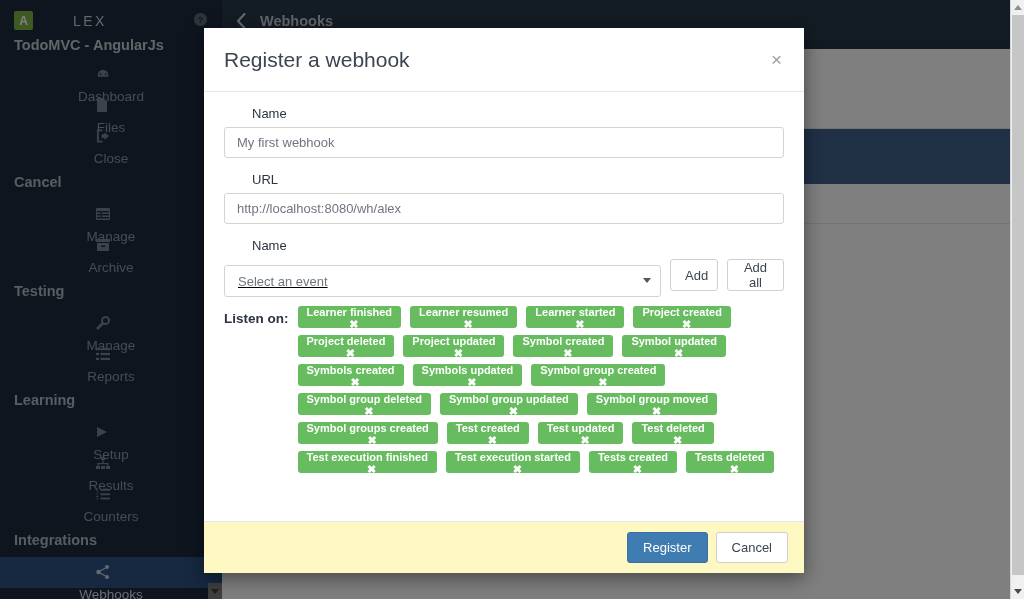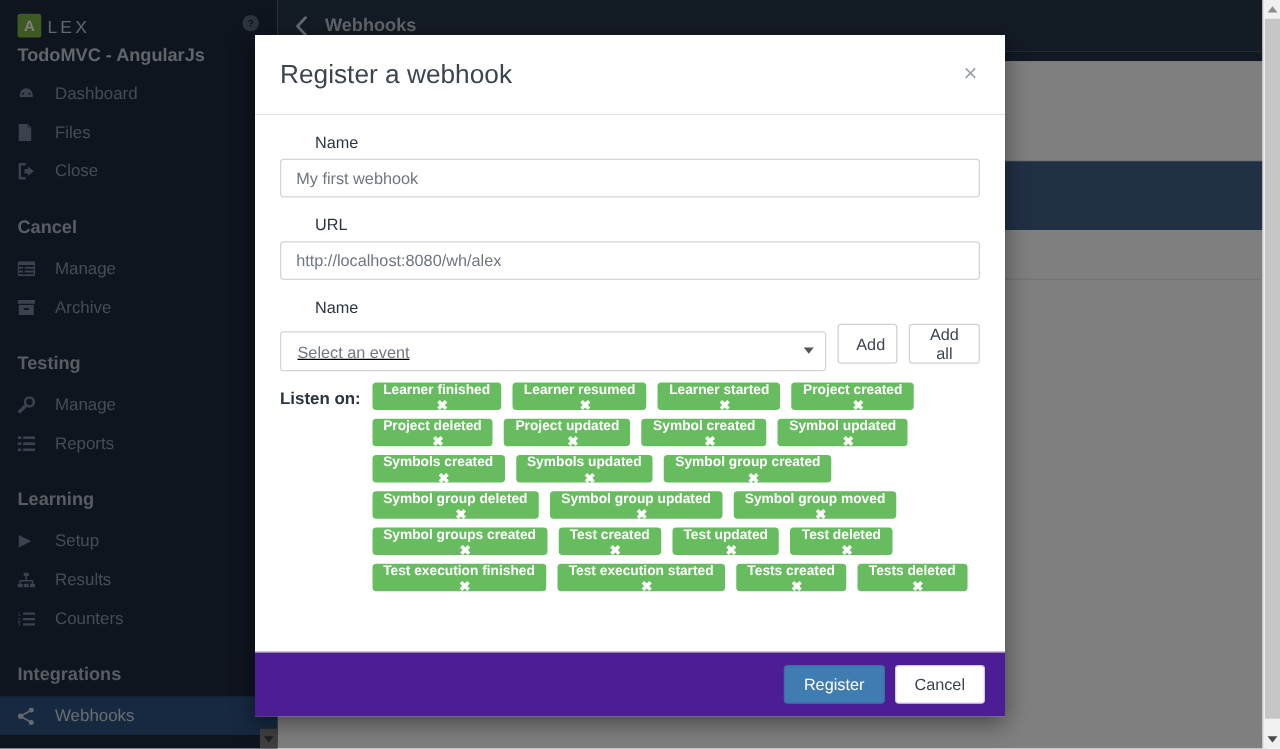--- a/index.html
+++ b/index.html
@@ -16,33 +16,33 @@
   #sidebar {
     position: absolute; left: 0; top: 0; width: 222px; height: 599px;
     background: #1d2b3e; color: #8a96a5; overflow: hidden;
   }
   .sb-brandbar { height: 41px; display:flex; align-items:center; padding:0 14px; }
   .brand-badge {
     width:19px; height:19px; background:#7cb342; color:#fff; font-weight:bold;
     font-size:12px; display:flex; align-items:center; justify-content:center;
     border-radius:2px; margin-right:5px;
   }
-  .brand-text { color:#c6ccd4; font-size:14px; letter-spacing:2.5px; font-weight:500; }
+  .brand-text { color:#c6ccd4; font-size:14px; letter-spacing:2.5px; font-weight:500;margin-left:35px; }
   .brand-help { margin-left:auto; color:#5c6878; font-size:15px; }
   .sb-project {
     font-size:14.5px; font-weight:bold; color:#c3cad3; padding:0 14px;
     height:22px; line-height:16px; overflow:hidden; margin-top:-4px;
   }
   .sb-section {
     font-size:14.5px; font-weight:bold; color:#b3bbc6;
     padding:22px 14px 9px 14px;
   }
   .sb-item {
     display:flex; align-items:center; height:31px; padding:0 14px;
-    font-size:13.5px; color:#8c98a7; cursor:pointer;
+    font-size:13.5px; color:#8c98a7; cursor:pointer;flex-direction:column;
   }
   .sb-item.active { background:#2c5282; color:#d4dbe4; }
   .sb-ico { width:30px; flex:0 0 30px; font-size:13px; color:#77839a; display:flex; align-items:center;}
   .sb-item.active .sb-ico { color:#cbd4df; }
   .sb-ico svg { display:block; }
   .sb-scrollzone {
     position:absolute; right:0; top:0; width:14px; height:599px; background:transparent;
   }
   .sb-scroll-arrow {
     position:absolute; right:0; bottom:0; width:14px; height:16px;
@@ -84,21 +84,21 @@
     height:64px; padding:0 20px; display:flex; align-items:center;
     border-bottom:1px solid #e5e5e5;
   }
   .modal-title { font-size:21px; color:#3c4450; font-weight:400; }
   .modal-close {
     margin-left:auto; color:#9aa0a8; font-size:19px; line-height:1;
     cursor:pointer; background:none; border:none; padding:0 2px;
   }
   .modal-body { padding:14px 20px 12px 20px; flex:1 1 auto; overflow:hidden; }
   .modal-footer {
-    background:#4c1d95; border-top:1px solid #e5e5e5; height:52px;
+    background:#fef9c3; border-top:1px solid #e5e5e5; height:52px;
     display:flex; align-items:center; justify-content:flex-end; padding:0 16px; gap:8px;
   }
 
   .fld-label { font-size:13px; font-weight:normal; color:#2b3440; margin:0 0 6px 0;padding-left:28px; }
   .fld-input {
     width:100%; height:31px; border:1px solid #d4d4d4; border-radius:3px;
     padding:0 12px; font-size:13px; color:#6f7680; background:#fff;
     font-family:"Liberation Sans", sans-serif;
   }
   .fld-input::placeholder { color:#8b9098; }

